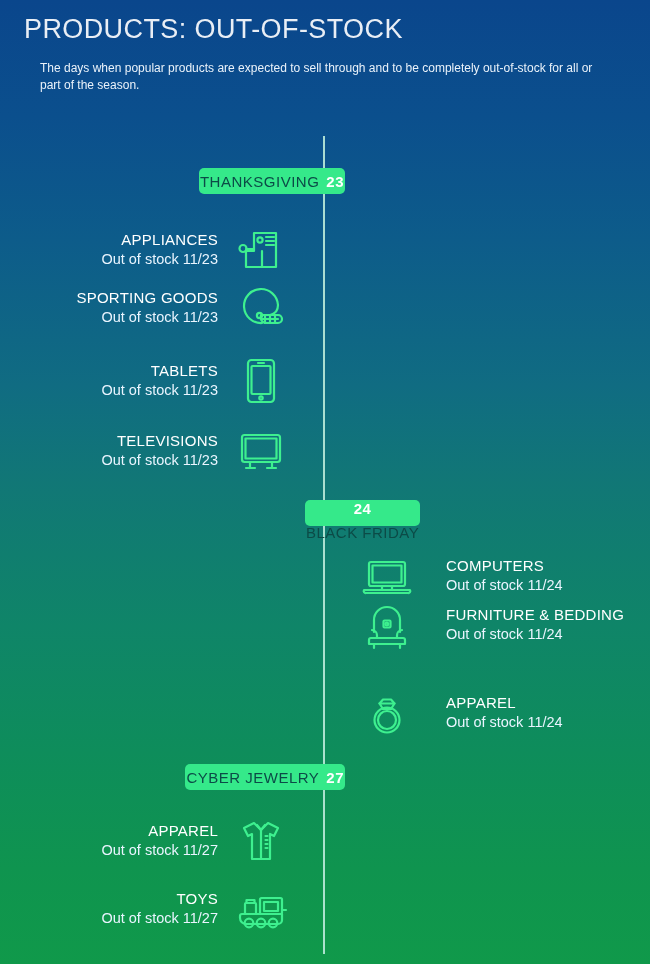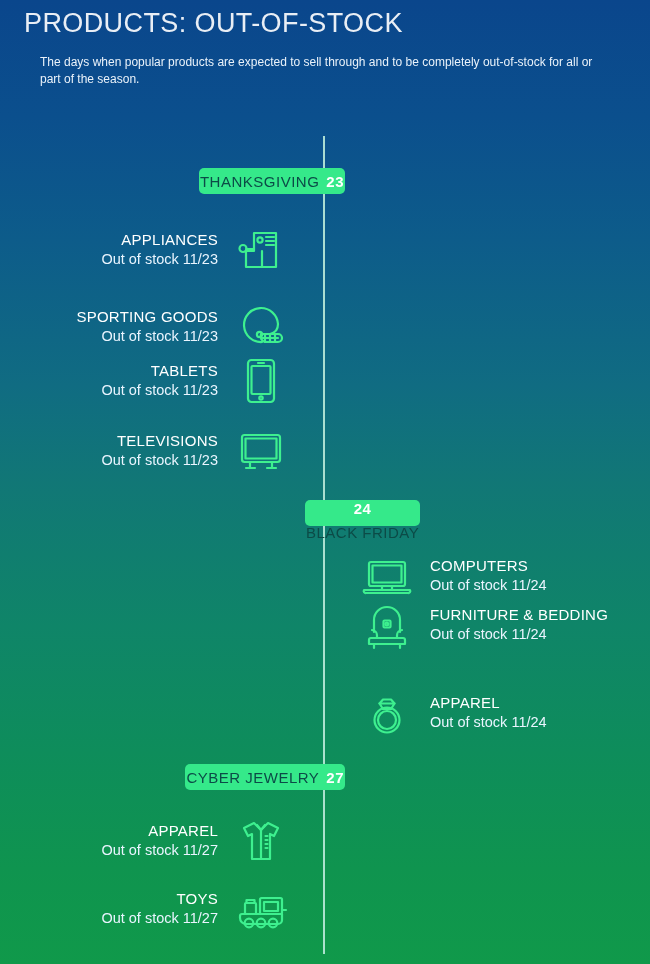--- a/index.html
+++ b/index.html
@@ -22,21 +22,21 @@
       #0f8568 65%,
       #0e8d5b 78%,
       #0f944f 90%,
       #10994a 100%);
     color: #ffffff;
     user-select: none;
   }
 
   
   .header {
-    padding: 8px 24px 0 24px;
+    padding: 14px 24px 0 24px;
   }
   .title {
     font-size: 27px;
     font-weight: 400;
     letter-spacing: 0.4px;
     color: #e9eef5;
     line-height: 1.12;
     margin: 0 0 8px 0;
   }
   .subtitle {
@@ -118,21 +118,21 @@
     white-space: nowrap;
   }
   .row .txt .oos {
     font-size: 14.5px;
     font-weight: 400;
     color: #eaf5ff;
     line-height: 1.3;
     white-space: nowrap;
   }
   .row.left .txt  { margin-right: 14px; }
-  .row.right .txt { margin-left: 14px; }
+  .row.right .txt { margin-left: 30px; }
 
   .icon {
     width: 58px;
     height: 58px;
     flex: 0 0 58px;
     display: flex;
     align-items: center;
     justify-content: center;
   }
   .icon svg { display: block; }
@@ -162,21 +162,21 @@
         <div class="icon">
           <svg width="58" height="58" viewBox="0 0 58 58" fill="none" stroke="#3ef08f" stroke-width="2.2" stroke-linecap="round" stroke-linejoin="round">
             <path d="M14 46 h30 V12 H22 v18 h-8 z" fill="none"></path>
             <circle cx="28" cy="19" r="2.6"></circle>
             <path d="M34 16 h8 M34 20 h8 M34 24 h8"></path>
             <path d="M22 28 h-8 M11 24 a3.2 3.2 0 1 0 0 7 a3.2 3.2 0 1 0 0 -7 z"></path>
             <path d="M30 30 v16"></path>
           </svg>
         </div>
       </div>
-      <div class="row left" style="top:296px">
+      <div class="row left" style="top:277px">
         <div class="txt">
           <div class="cat">SPORTING GOODS</div>
           <div class="oos">Out of stock 11/23</div>
         </div>
         <div class="icon">
           <svg width="58" height="58" viewBox="0 0 58 58" fill="none" stroke="#3ef08f" stroke-width="2.2" stroke-linecap="round" stroke-linejoin="round">
             <path d="M46 26 a17 17 0 1 0 -16 18"></path>
             <path d="M46 26 c0 6 -3 9 -8 10"></path>
             <path d="M29 36 h17 a4 4 0 0 1 0 8 h-13 a6 6 0 0 1 -4 -8 z" fill="none"></path>
             <path d="M33 36 v8 M38 36 v8 M43 36.5 v7 M30 40 h16"></path>

